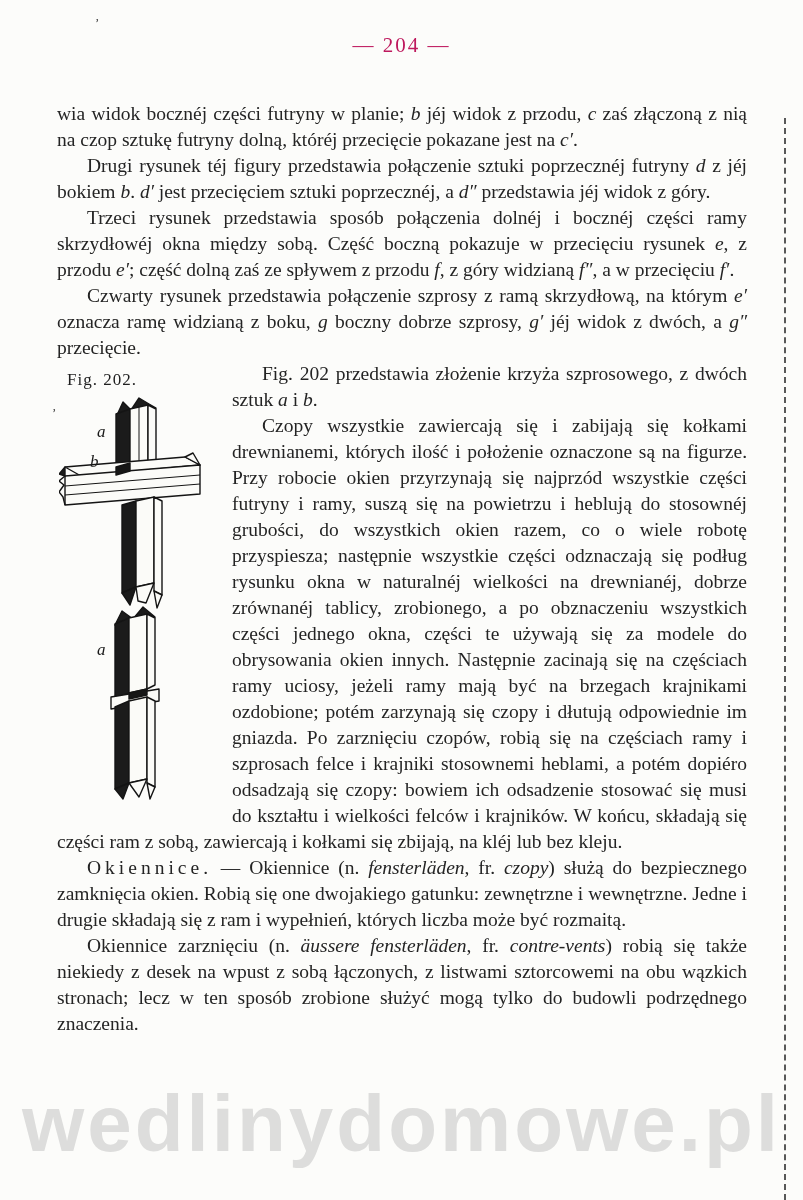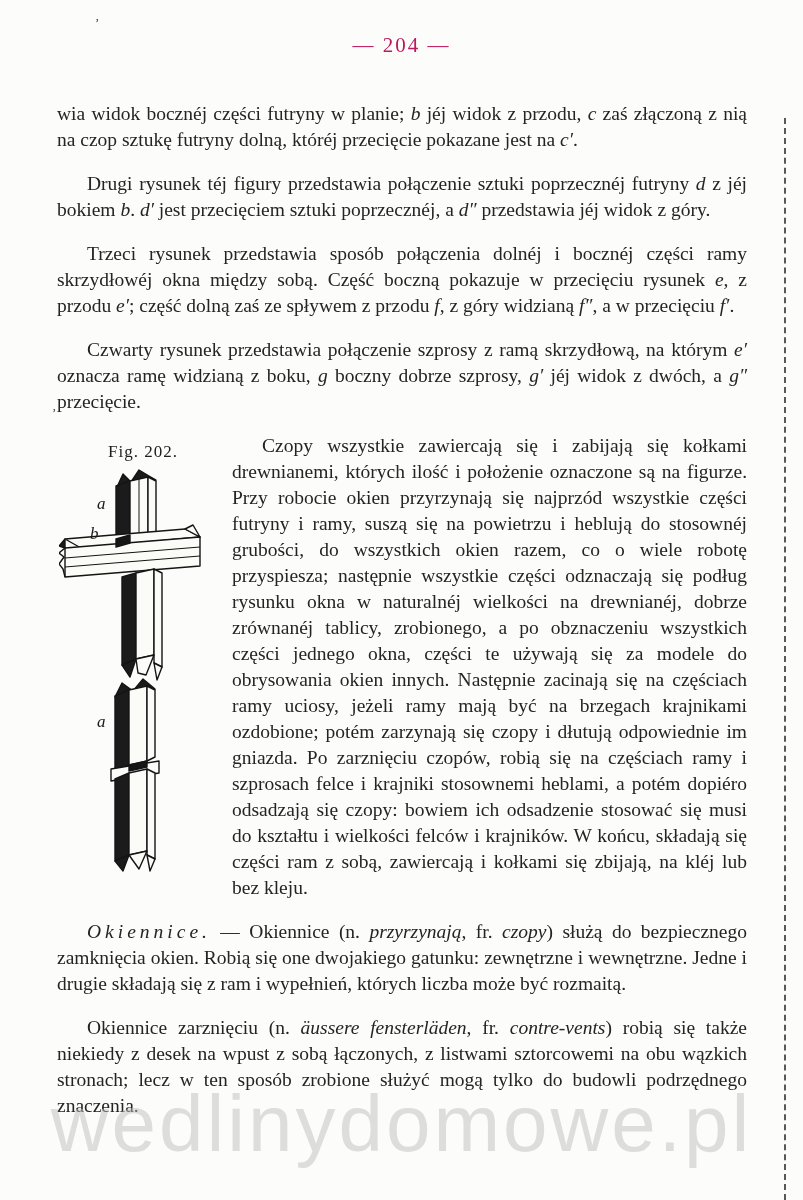--- a/index.html
+++ b/index.html
@@ -11,36 +11,36 @@
   .page-number{
     position:absolute;top:33px;left:0;right:0;text-align:center;
     font-size:21px;letter-spacing:2px;color:#be185d;
   }
   .content{
     position:absolute;left:57px;top:101px;width:690px;
     font-size:19.5px;line-height:26px;text-align:justify;
     text-rendering:optimizeLegibility;
   }
   .para{margin:0;}
-  .para.indent{text-indent:30px;margin-top:18px;}
+  .para.indent{text-indent:30px;}
   .it{font-style:italic;}
-  .spaced{letter-spacing:4px;font-style:italic;}
+  .spaced{letter-spacing:4px;}
   .figure-float{
     float:left;width:162px;height:442px;margin:4px 13px 0 0;
     position:relative;
   }
   .fig-label{
-    font-size:17px;text-align:center;letter-spacing:1px;
+    font-size:17px;text-align:left;letter-spacing:1px;
     margin:2px 0 2px 10px;color:#1f1f1f;text-indent:0;
   }
   .fig-art{display:block;margin-left:2px;}
   .fig-mark{font-family:"Liberation Serif",serif;font-style:italic;font-size:17px;fill:#1a1a1a;}
   .watermark{
     position:absolute;top:1078px;left:50%;transform:translateX(-50%);
-    font-family:"Liberation Sans","DejaVu Sans",sans-serif;font-weight:400;
+    font-family:"Liberation Sans","DejaVu Sans",sans-serif;font-weight:700;
     font-size:80px;letter-spacing:3px;color:#bcbcbc;opacity:.48;
     white-space:nowrap;pointer-events:none;z-index:5;
   }
   .edge-line{
     position:absolute;top:118px;bottom:0;right:17px;width:0;
     border-right:2px dashed rgba(25,25,25,.72);
   }
   .speck{position:absolute;color:#3a3a3a;font-size:13px;line-height:1;}
 </style>
 </head>
@@ -107,22 +107,23 @@
               <path d="M70,388 L88,384 L80,402 Z" fill="#fbfbf8"></path>
               <path d="M88,388 L96,392 L91,404 Z" fill="#fbfbf8"></path>
             </g>
           </g>
           <text class="fig-mark" x="38" y="42">a</text>
           <text class="fig-mark" x="31" y="72">b</text>
           <text class="fig-mark" x="38" y="260">a</text>
         </svg>
       </div>
 
+    <p class="para indent"><span>Fig. 202 przedstawia złożenie krzyża szprosowego, z dwóch sztuk </span><span class="it">a</span><span> i </span><span class="it">b</span><span>.</span></p>
         <p class="para indent"><span>Czopy wszystkie zawiercają się i zabijają się kołkami drewnianemi, których ilość i położenie oznaczone są na figurze. Przy robocie okien przyrzynają się najprzód wszystkie części futryny i ramy, suszą się na powietrzu i heblują do stosownéj grubości, do wszystkich okien razem, co o wiele robotę przyspiesza; następnie wszystkie części odznaczają się podług rysunku okna w naturalnéj wielkości na drewnianéj, dobrze zrównanéj tablicy, zrobionego, a po obznaczeniu wszystkich części jednego okna, części te używają się za modele do obrysowania okien innych.  Następnie zacinają się na częściach ramy uciosy, jeżeli ramy mają być na brzegach krajnikami ozdobione; potém zarzynają się czopy i dłutują odpowiednie im gniazda.  Po zarznięciu czopów, robią się na częściach ramy i szprosach felce i krajniki stosownemi heblami, a potém dopiéro odsadzają się czopy: bowiem ich odsadzenie stosować się musi do kształtu i wielkości felców i krajników.  W końcu, składają się części ram z sobą, zawiercają i kołkami się zbijają, na kléj lub bez kleju.</span></p>
-        <p class="para indent"><span class="spaced">Okiennice.</span><span> — Okiennice (n. </span><span class="it">przyrzynają</span><span>, fr. </span><span class="it">czopy</span><span>) służą do bezpiecznego zamknięcia okien.  Robią się one dwojakiego gatunku: zewnętrzne i wewnętrzne.  Jedne i drugie składają się z ram i wypełnień, których liczba może być rozmaitą.</span></p>
+        <p class="para indent"><span class="spaced">Okiennice.</span><span> — Okiennice (n. </span><span class="it">fensterläden</span><span>, fr. </span><span class="it">czopy</span><span>) służą do bezpiecznego zamknięcia okien.  Robią się one dwojakiego gatunku: zewnętrzne i wewnętrzne.  Jedne i drugie składają się z ram i wypełnień, których liczba może być rozmaitą.</span></p>
         <p class="para indent"><span>Okiennice zarznięciu (n. </span><span class="it">äussere fensterläden</span><span>, fr. </span><span class="it">contre-vents</span><span>) robią się także niekiedy z desek na wpust z sobą łączonych, z listwami sztorcowemi na obu wązkich stronach; lecz w ten sposób zrobione służyć mogą tylko do budowli podrzędnego znaczenia.</span></p>
       </div>
 
   </div>
 
   <div class="watermark">wedlinydomowe.pl</div>
 
 </div>
 
 </body></html>

